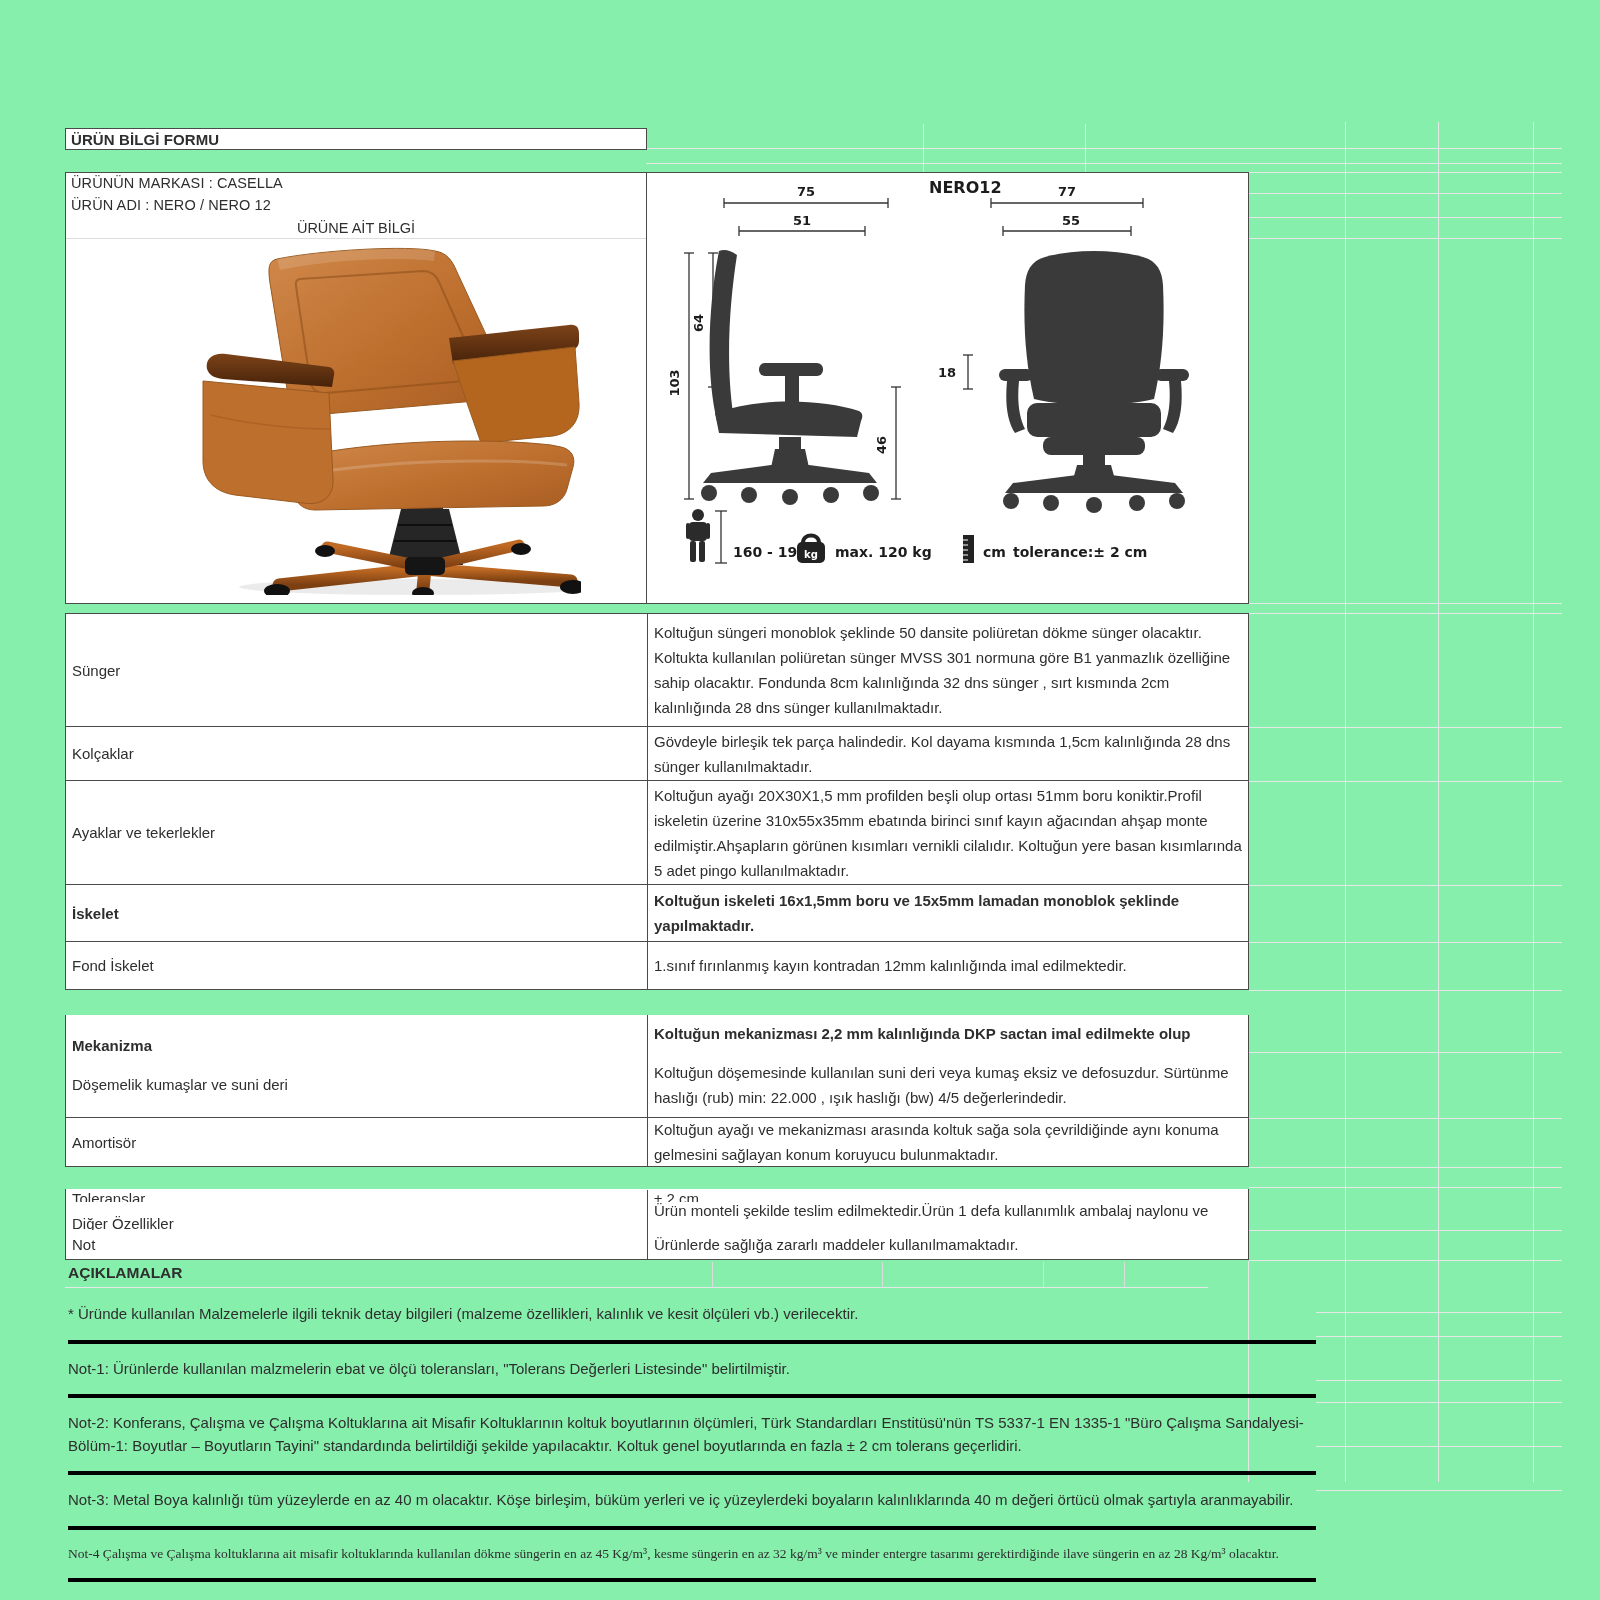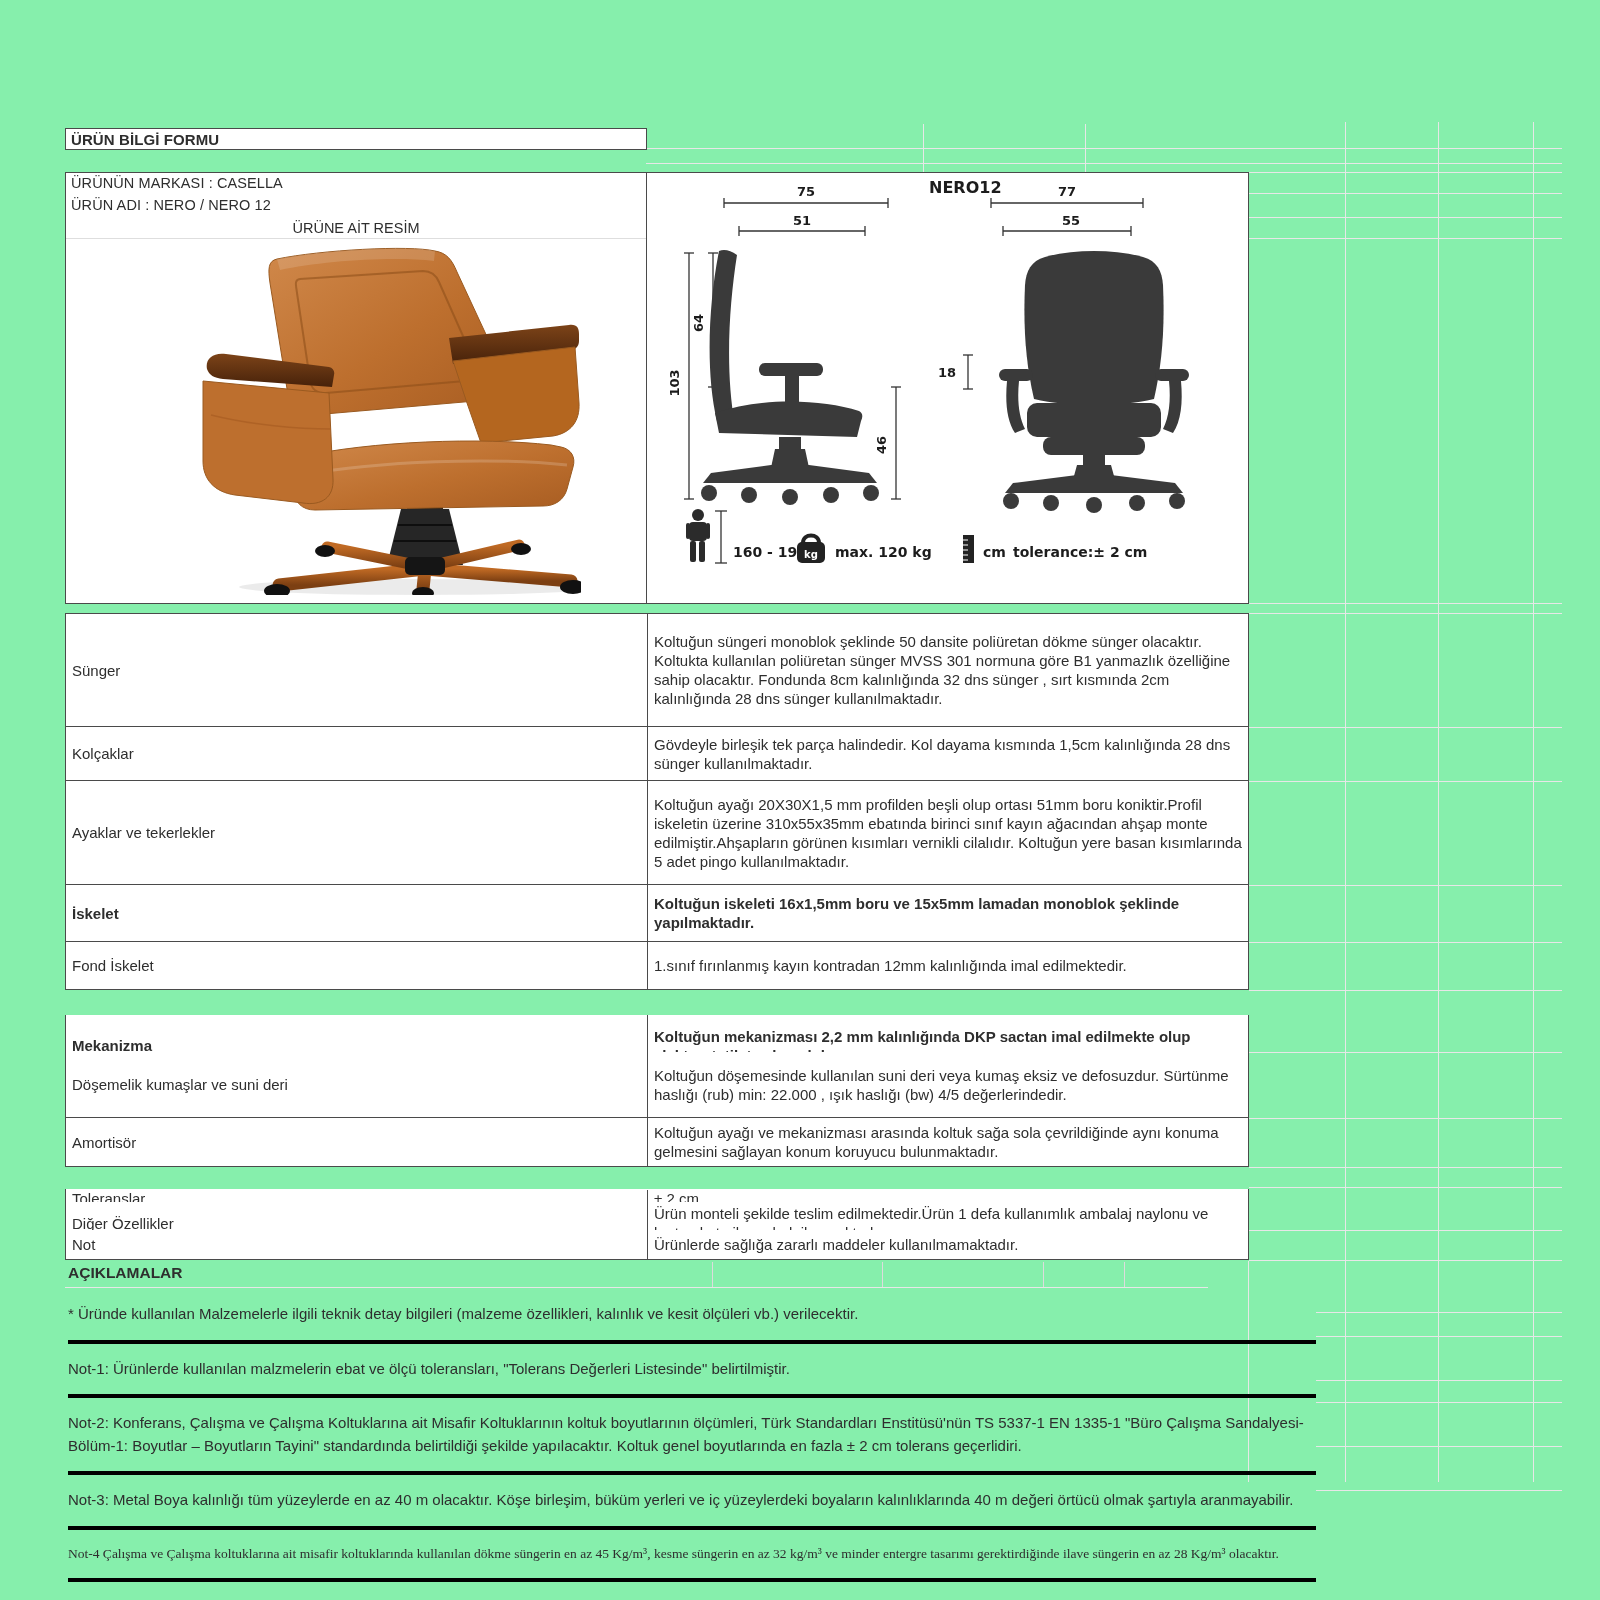--- a/index.html
+++ b/index.html
@@ -14,21 +14,21 @@
   .hdr-text{font-size:14.5px;letter-spacing:.1px;display:flex;align-items:center;padding-left:5px;}
   .title-box{font-weight:bold;font-size:15px;}
   .caption-row{position:absolute;left:0;top:0;right:0;height:21px;display:flex;align-items:center;
                justify-content:center;font-size:14.5px;border-bottom:1px solid #dedede;}
   
   .spec-row{position:absolute;left:65px;width:1184px;box-sizing:border-box;display:flex;
             border:1px solid #4a4a4a;border-top:none;background:#fff;}
   .spec-row.first{border-top:1px solid #4a4a4a;}
   .spec-label{width:582px;min-width:582px;box-sizing:border-box;border-right:1px solid #4a4a4a;
               display:flex;align-items:center;padding-left:6px;font-size:15px;}
-  .spec-value{flex:1;display:flex;align-items:center;padding:2px 6px;font-size:15px;line-height:19px;}
+  .spec-value{flex:1;display:flex;align-items:center;padding:2px 6px;font-size:15px;line-height:25px;}
   
   .notes-heading{position:absolute;left:68px;top:1264px;font-weight:bold;font-size:15.5px;}
   .notes{position:absolute;left:68px;top:1289px;width:1248px;}
   .note{font-size:15px;line-height:22.5px;padding:14px 0;border-bottom:4px solid #000000;}
   .note.small{font-size:13.5px;line-height:20px;font-family:Liberation Serif, serif;}
   svg text{font-family:"DejaVu Sans",sans-serif;}
 </style>
 </head>
 <body>
 
@@ -74,21 +74,21 @@
     <span>ÜRÜN BİLGİ FORMU</span>
   </div>
   <div class="cell hdr-text" style="left:65px;top:172px;width:582px;height:22px;">
     <span>ÜRÜNÜN MARKASI : CASELLA</span>
   </div>
   <div class="cell hdr-text" style="left:65px;top:193px;width:582px;height:25px;border-top:none;">
     <span>ÜRÜN ADI : NERO / NERO 12</span>
   </div>
 
   <div class="cell" style="left:65px;top:217px;width:582px;height:387px;border-top:none;">
-    <div class="caption-row">ÜRÜNE AİT RESİM</div>
+    <div class="caption-row">ÜRÜNE AİT BİLGİ</div>
     <svg viewBox="0 0 430 352" style="position:absolute;left:85px;top:26px;width:430px;height:352px;">
       <defs>
         <linearGradient id="lg-leather" x1="0" y1="0" x2="1" y2="1">
           <stop offset="0" stop-color="#d0884a"></stop>
             <stop offset="0.55" stop-color="#bd6f2e"></stop>
             <stop offset="1" stop-color="#a85d22"></stop>
         </linearGradient>
         <linearGradient id="lg-wood" x1="0" y1="0" x2="0" y2="1">
           <stop offset="0" stop-color="#7c4318"></stop>
             <stop offset="1" stop-color="#47220a"></stop>

